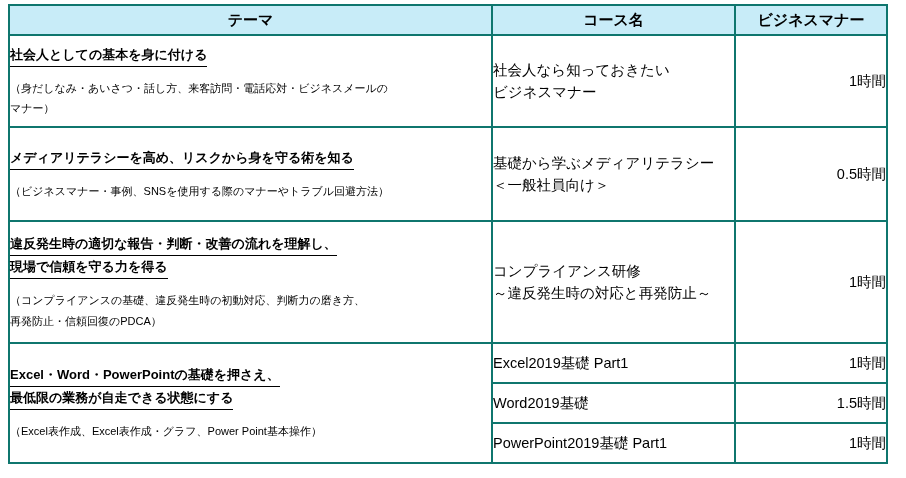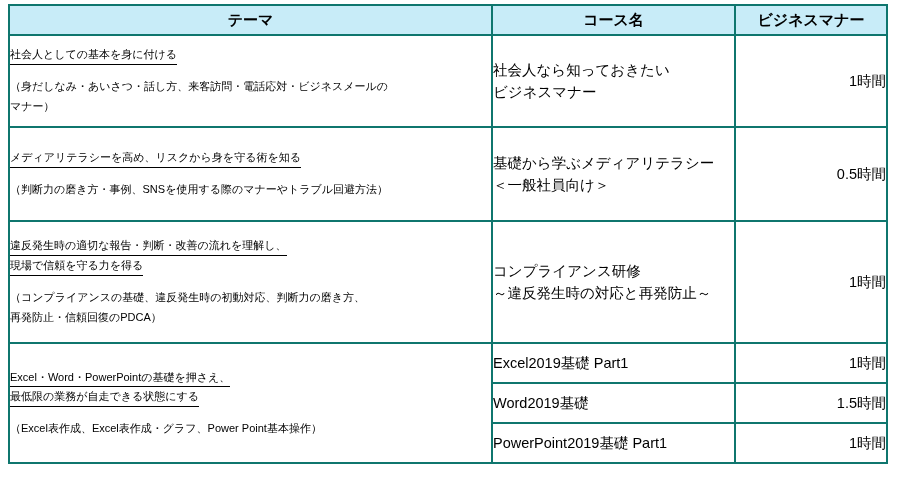--- a/index.html
+++ b/index.html
@@ -54,22 +54,22 @@
     font-size: 14.5px;
     line-height: 1.55;
     text-align: left;
     margin-left: 39px;
   }
   td.hours {
     text-align: right;
     font-size: 14.5px;
   }
   .theme-title {
-    font-weight: normal;
-    font-size: 11px;
+    font-weight: bold;
+    font-size: 13px;
     line-height: 1.7;
   }
   .theme-title span.u {
     border-bottom: 1px solid #000;
     display: inline-block;
   }
   .theme-sub {
     font-size: 11px;
     line-height: 1.85;
     margin-top: 11px;
@@ -111,21 +111,21 @@
         </td>
         <td class="hours">1時間</td>
       </tr>
 
       <tr>
         <td class="theme">
           <div class="theme-title">
             <span class="u">メディアリテラシーを高め、リスクから身を守る術を知る</span>
           </div>
           <div class="theme-sub">
-            <div>（判断力の磨き方・事例、SNSを使用する際のマナーやトラブル回避方法）</div>
+            <div>（ビジネスマナー・事例、SNSを使用する際のマナーやトラブル回避方法）</div>
           </div>
         </td>
         <td class="course" style="height:92px">
           <div>基礎から学ぶメディアリテラシー</div>
           <div>＜一般社員向け＞</div>
         </td>
         <td class="hours">0.5時間</td>
       </tr>
 
       <tr>

